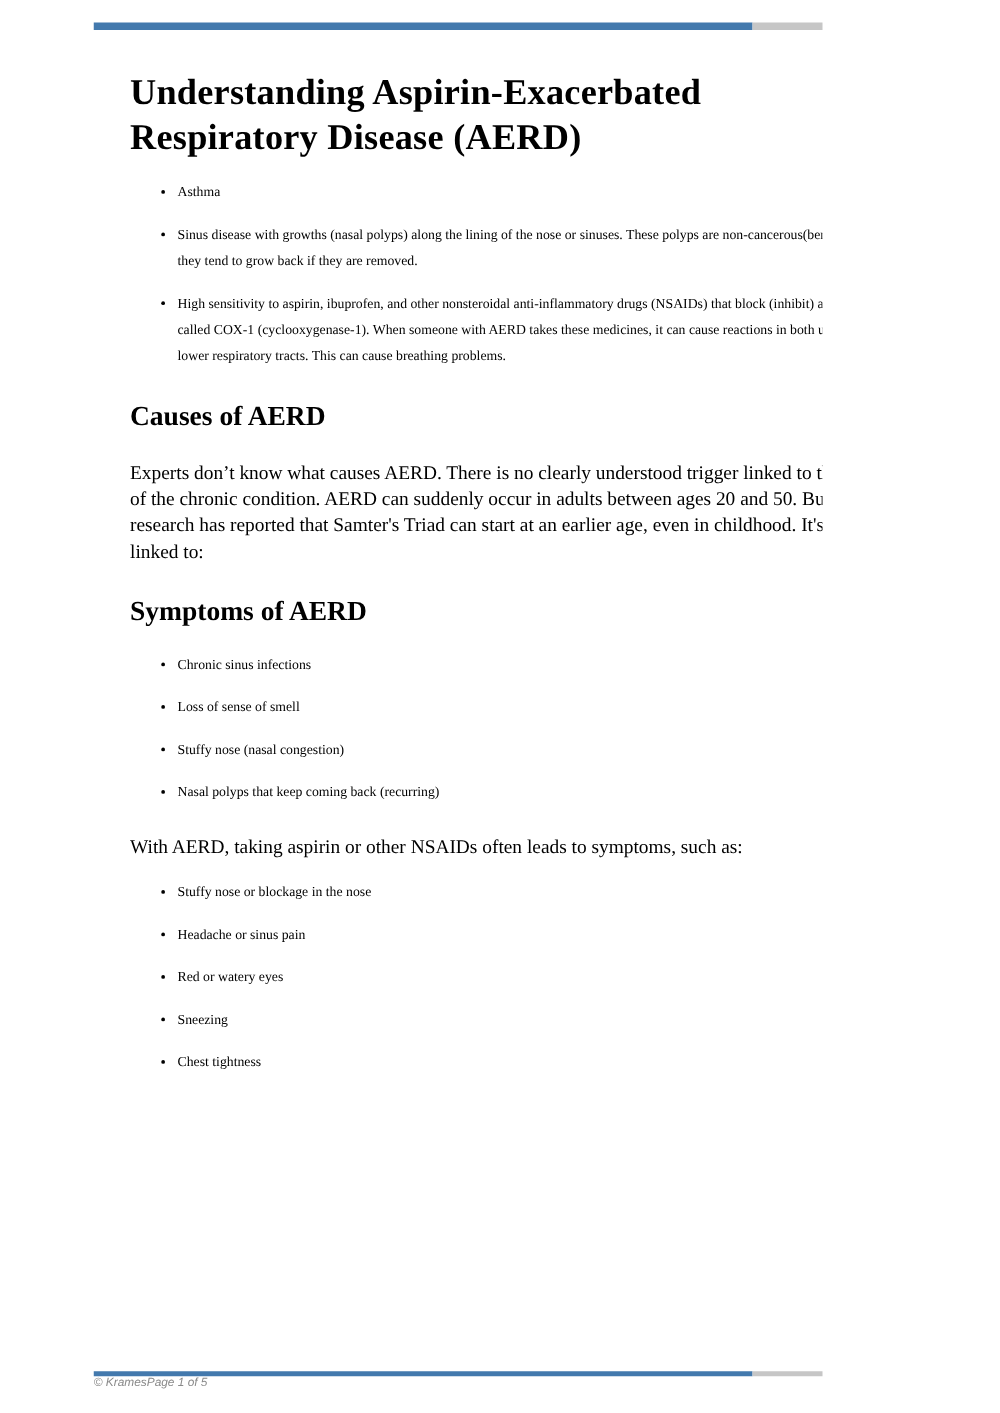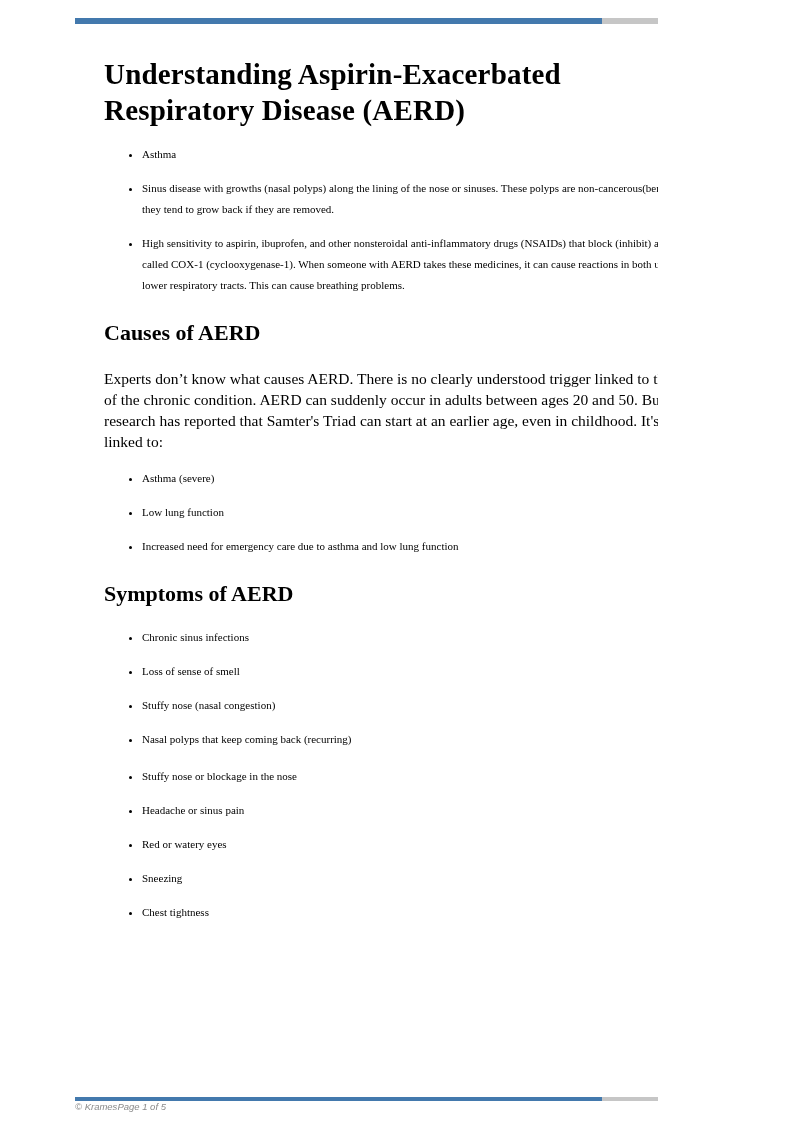--- a/index.html
+++ b/index.html
@@ -97,36 +97,32 @@
     <ul>
       <li>Asthma</li>
       <li>Sinus disease with growths (nasal polyps) along the lining of the nose or sinuses. These polyps are non-cancerous(benign). But they tend to grow back if they are removed.</li>
       <li>High sensitivity to aspirin, ibuprofen, and other nonsteroidal anti-inflammatory drugs (NSAIDs) that block (inhibit) an enzyme called COX-1 (cyclooxygenase-1). When someone with AERD takes these medicines, it can cause reactions in both upper and lower respiratory tracts. This can cause breathing problems.</li>
     </ul>
 
     <h2>Causes of AERD</h2>
 
     <p class="list-lead">Experts don’t know what causes AERD. There is no clearly understood trigger linked to the cause of the chronic condition. AERD can suddenly occur in adults between ages 20 and 50. But research has reported that Samter's Triad can start at an earlier age, even in childhood. It's often linked to:</p>
 
-    <ul>
-      <li>Asthma (severe)</li>
-      <li>Low lung function</li>
-      <li>Increased need for emergency care due to asthma and low lung function</li>
-    </ul>
 
     <h2>Symptoms of AERD</h2>
 
 
     <ul>
       <li>Chronic sinus infections</li>
       <li>Loss of sense of smell</li>
       <li>Stuffy nose (nasal congestion)</li>
       <li>Nasal polyps that keep coming back (recurring)</li>
     </ul>
 
+    <p class="list-lead">With AERD, taking aspirin or other NSAIDs often leads to symptoms, such as:</p>
 
     <ul>
       <li>Stuffy nose or blockage in the nose</li>
       <li>Headache or sinus pain</li>
       <li>Red or watery eyes</li>
       <li>Sneezing</li>
       <li>Chest tightness</li>
     </ul>
   </main>
 

